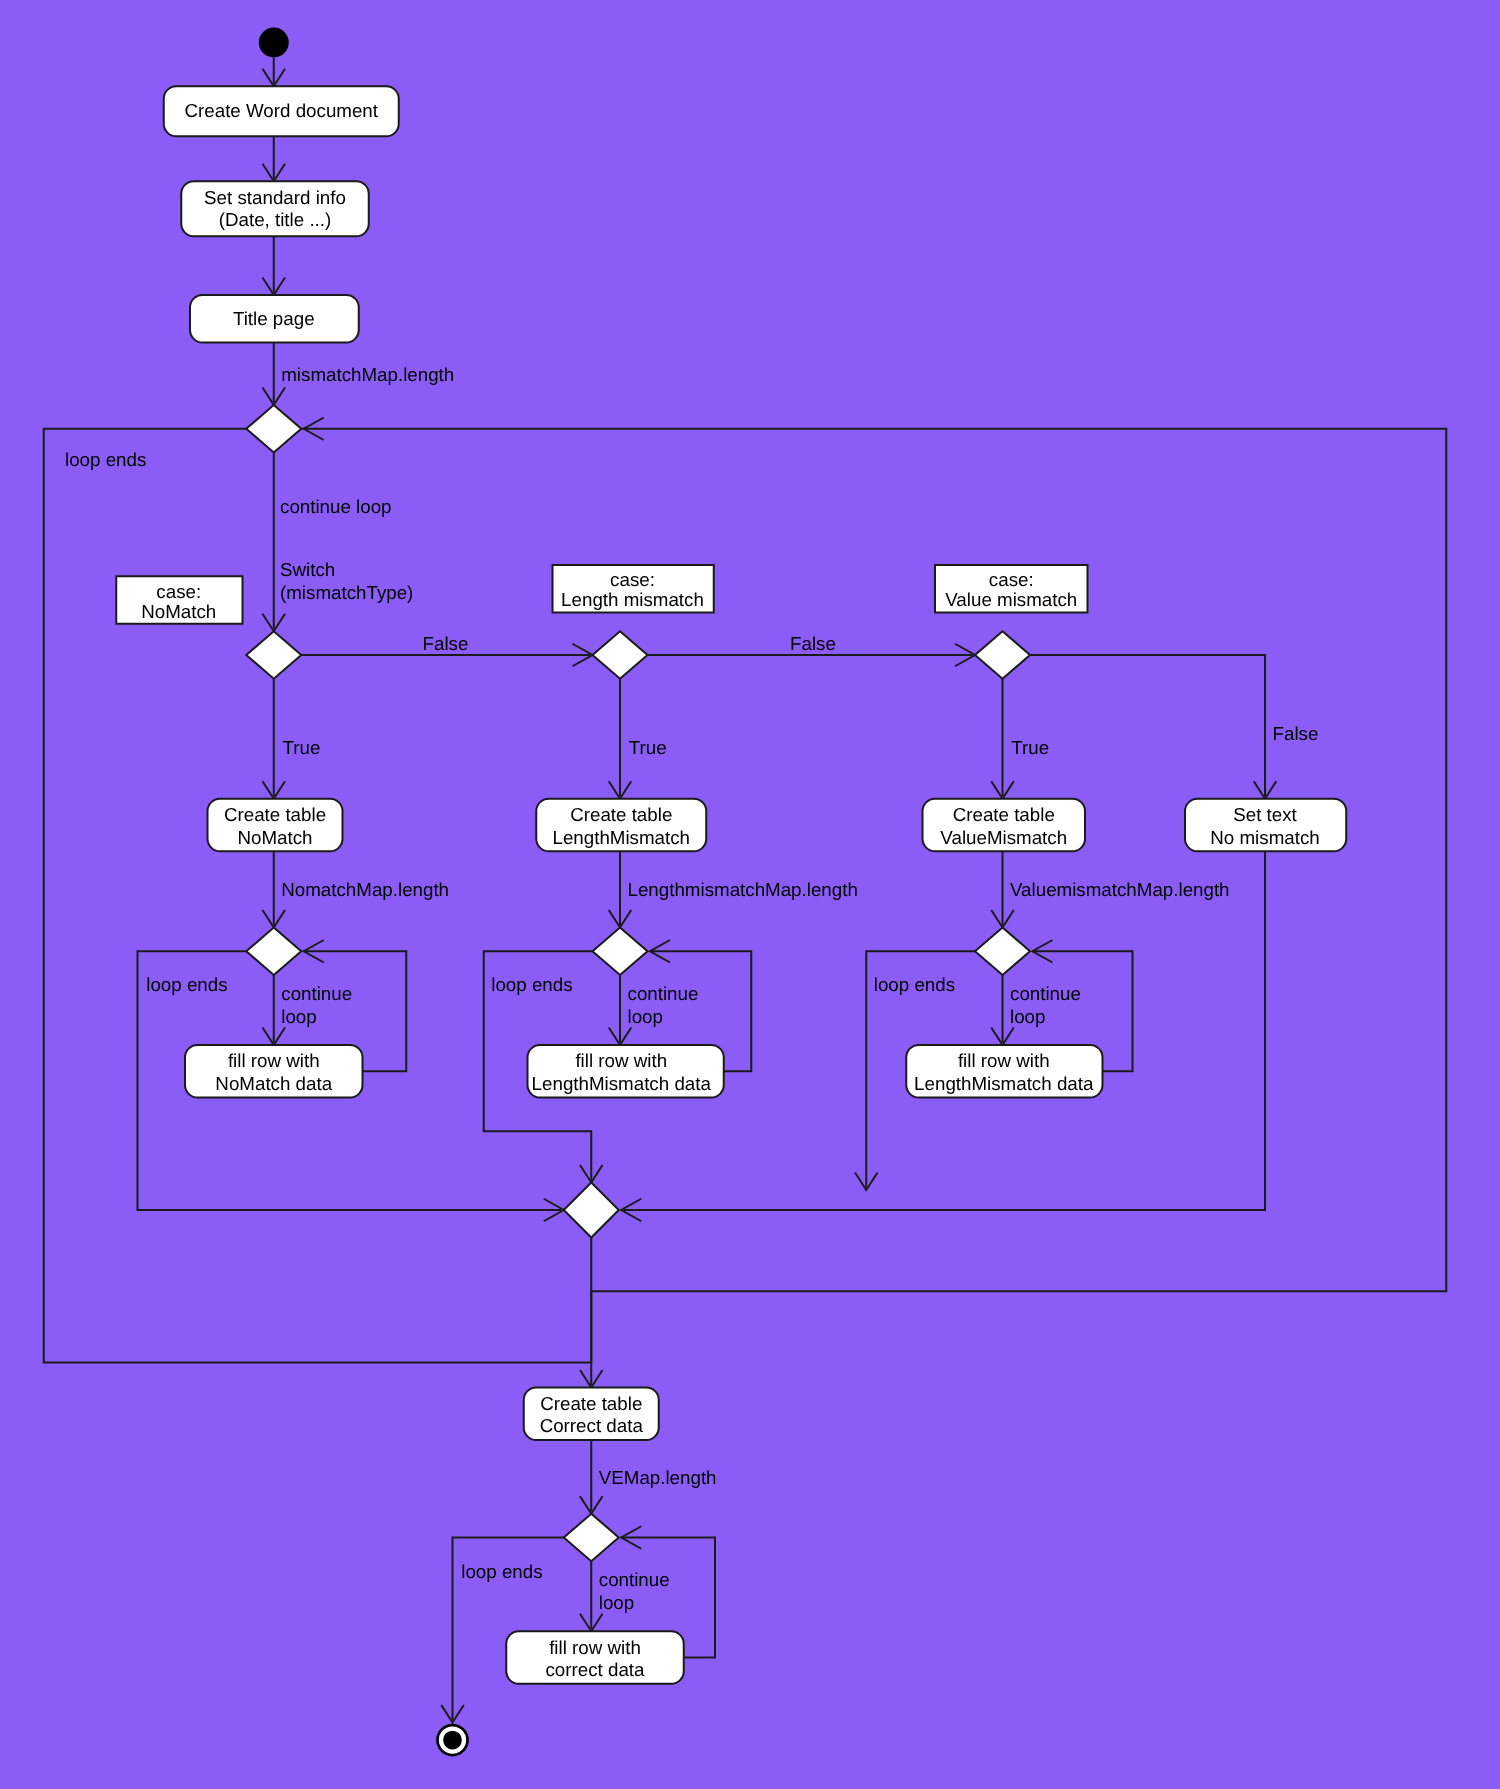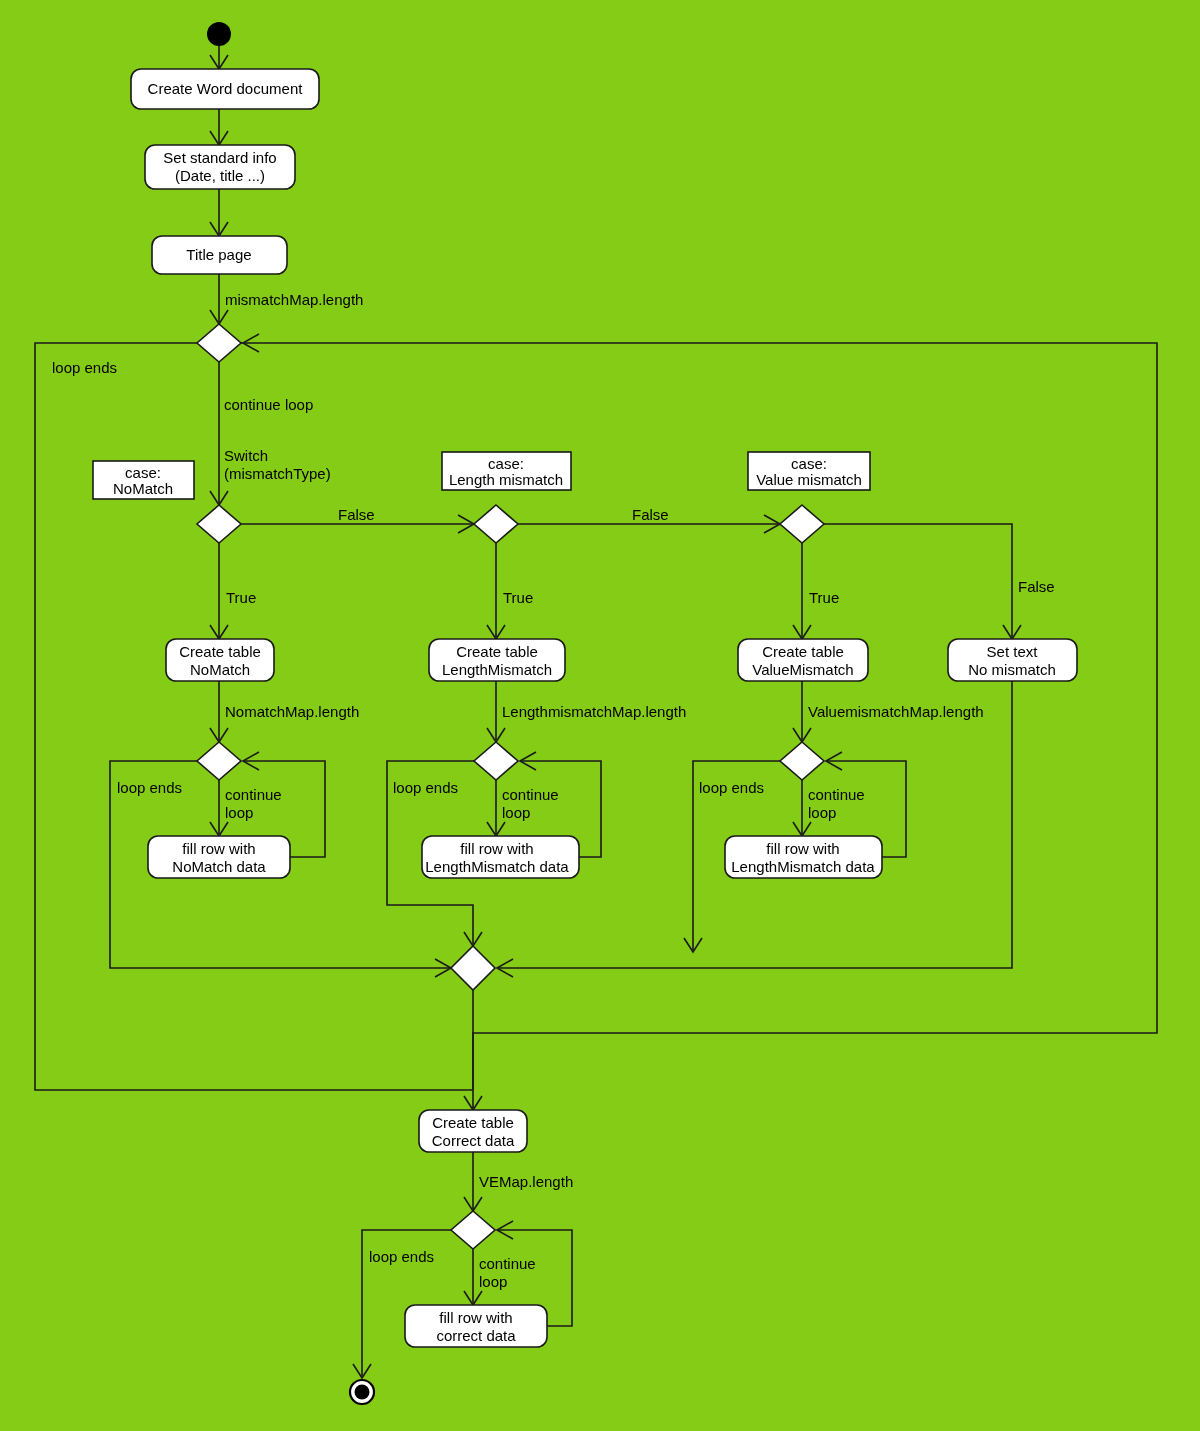--- a/index.html
+++ b/index.html
@@ -7,21 +7,21 @@
     padding: 0;
     background: #ffffff;
   }
   body {
     font-family: "Liberation Sans", sans-serif;
   }
   #diagram-root {
     position: relative;
     width: 1200px;
     height: 1431px;
-    background: #84cc16;
+    background: #8b5cf6;
     overflow: hidden;
   }
   svg#activity-diagram {
     display: block;
     width: 1200px;
     height: 1431px;
   }
   .edge {
     stroke: #1a1a1a;
     stroke-width: 1.6;

